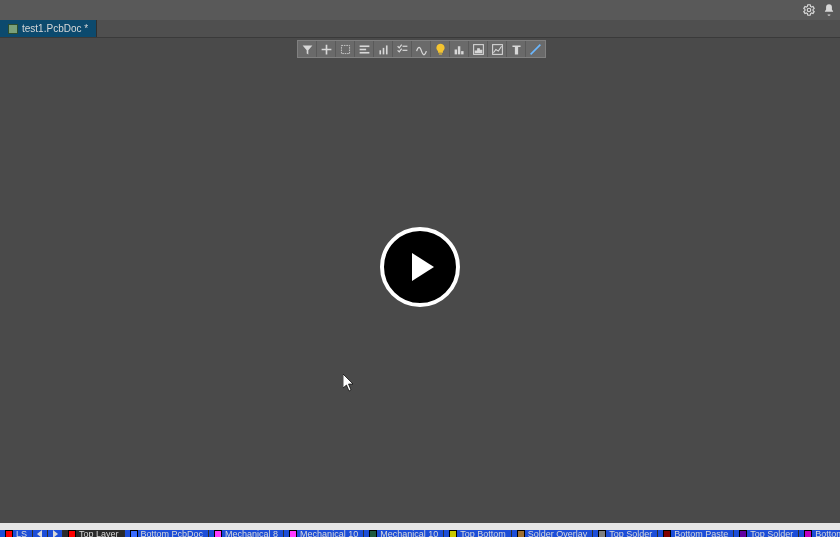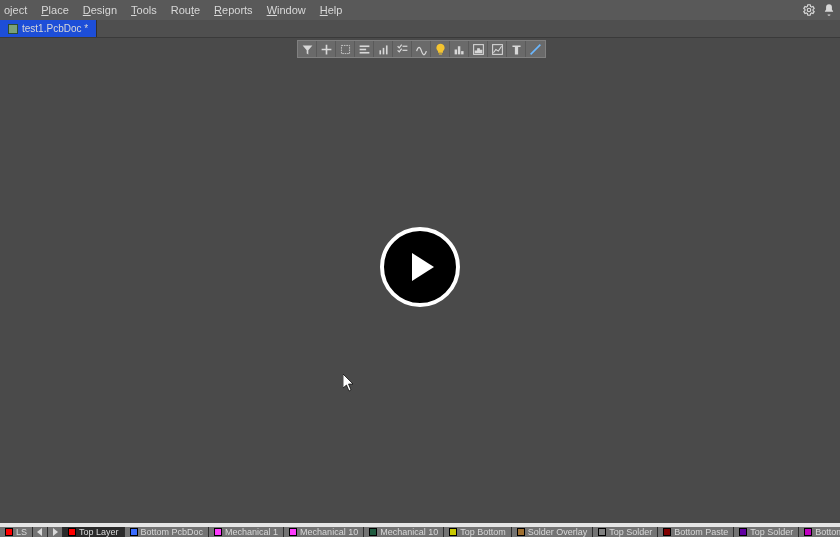--- a/index.html
+++ b/index.html
@@ -10,21 +10,21 @@
   .menubar { height: 20px; background: #595959; display: flex; align-items: center; padding: 0 4px; font-size: 11px; }
   .menubar .menus { display: flex; gap: 14px; }
   .menubar .menu-item { cursor: default; color: #d8d8d8; }
   .menubar .menu-item .ul { text-decoration: underline; }
   .menubar .spacer { flex: 1; }
   .menubar .icon { width: 14px; height: 14px; margin-left: 6px; display: inline-flex; align-items: center; justify-content: center; }
   .menubar svg { width: 14px; height: 14px; }
 
   
   .tabstrip { height: 18px; background: #4f4f4f; border-bottom: 1px solid #3a3a3a; display: flex; align-items: stretch; font-size: 10px; }
-  .tab { background: #1d4ed8; border-right: 1px solid #2f2f2f; padding: 0 8px; display: flex; align-items: center; gap: 4px; color: #d8d8d8; }
+  .tab { background: #0c4a6e; border-right: 1px solid #2f2f2f; padding: 0 8px; display: flex; align-items: center; gap: 4px; color: #d8d8d8; }
   .tab .doc-icon { width: 10px; height: 10px; background: #7aa07a; border: 1px solid #2d4d2d; }
 
   
   .floating-toolbar {
     position: absolute;
     top: 40px; left: 297px;
     height: 18px;
     background: #6a6a6a;
     border: 1px solid #808080;
     display: flex;
@@ -72,22 +72,22 @@
     top: 374px; left: 343px;
     width: 12px; height: 18px;
     pointer-events: none;
   }
 
   
   .layerbar {
     position: absolute;
     bottom: 0; left: 0; right: 0;
     height: 14px;
-    background: #737373;
-    border-top: 4px solid #e5e5e5;
+    background: #1d4ed8;
+    border-top: 7px solid #e5e5e5;
     display: flex;
     align-items: center;
     font-size: 9px;
     color: #d8d8d8;
     overflow: hidden;
     white-space: nowrap;
   }
   .layerbar .seg {
     display: flex; align-items: center;
     padding: 0 5px; height: 100%;
@@ -96,30 +96,20 @@
   }
   .layerbar .seg.active { background: #2a2a2a; }
   .layerbar .sw { width: 8px; height: 8px; border: 1px solid #000; }
   .layerbar .nav { padding: 0 3px; }
   .layerbar .nav svg { width: 8px; height: 8px; }
 </style>
 </head>
 <body>
 
 <div class="menubar">
-  <div class="menus">
-      <span class="menu-item">oject</span>
-      <span class="menu-item"><span class="ul">P</span>lace</span>
-      <span class="menu-item"><span class="ul">D</span>esign</span>
-      <span class="menu-item"><span class="ul">T</span>ools</span>
-      <span class="menu-item">Rou<span class="ul">t</span>e</span>
-      <span class="menu-item"><span class="ul">R</span>eports</span>
-      <span class="menu-item"><span class="ul">W</span>indow</span>
-      <span class="menu-item"><span class="ul">H</span>elp</span>
-    </div>
   <div class="spacer"></div>
   <span class="icon">
     <svg viewBox="0 0 24 24" fill="none" stroke="#d8d8d8" stroke-width="2">
       <circle cx="12" cy="12" r="3"></circle>
       <path d="M19 12a7 7 0 0 0-.1-1l2-1.6-2-3.4-2.4 1a7 7 0 0 0-1.7-1L14 3h-4l-.8 2.9a7 7 0 0 0-1.7 1l-2.4-1-2 3.4 2 1.6A7 7 0 0 0 5 12a7 7 0 0 0 .1 1l-2 1.6 2 3.4 2.4-1a7 7 0 0 0 1.7 1L10 21h4l.8-2.9a7 7 0 0 0 1.7-1l2.4 1 2-3.4-2-1.6A7 7 0 0 0 19 12z"></path>
     </svg>
   </span>
   <span class="icon">
     <svg viewBox="0 0 24 24" fill="#d8d8d8">
       <path d="M12 2a5 5 0 0 0-5 5v4l-2 3v1h14v-1l-2-3V7a5 5 0 0 0-5-5zm0 20a2.5 2.5 0 0 0 2.5-2.5h-5A2.5 2.5 0 0 0 12 22z"></path>
@@ -242,21 +232,21 @@
       <div class="seg active">
         <span class="sw" style="background: rgb(255, 0, 0);"></span>
         <span>Top Layer</span>
       </div>
       <div class="seg">
         <span class="sw" style="background: rgb(58, 108, 255);"></span>
         <span>Bottom PcbDoc</span>
       </div>
       <div class="seg">
         <span class="sw" style="background: rgb(255, 59, 255);"></span>
-        <span>Mechanical 1</span>
+        <span>Mechanical 8</span>
       </div>
       <div class="seg">
         <span class="sw" style="background: rgb(255, 59, 255);"></span>
         <span>Mechanical 10</span>
       </div>
       <div class="seg">
         <span class="sw" style="background: rgb(31, 90, 63);"></span>
         <span>Mechanical 10</span>
       </div>
       <div class="seg">

